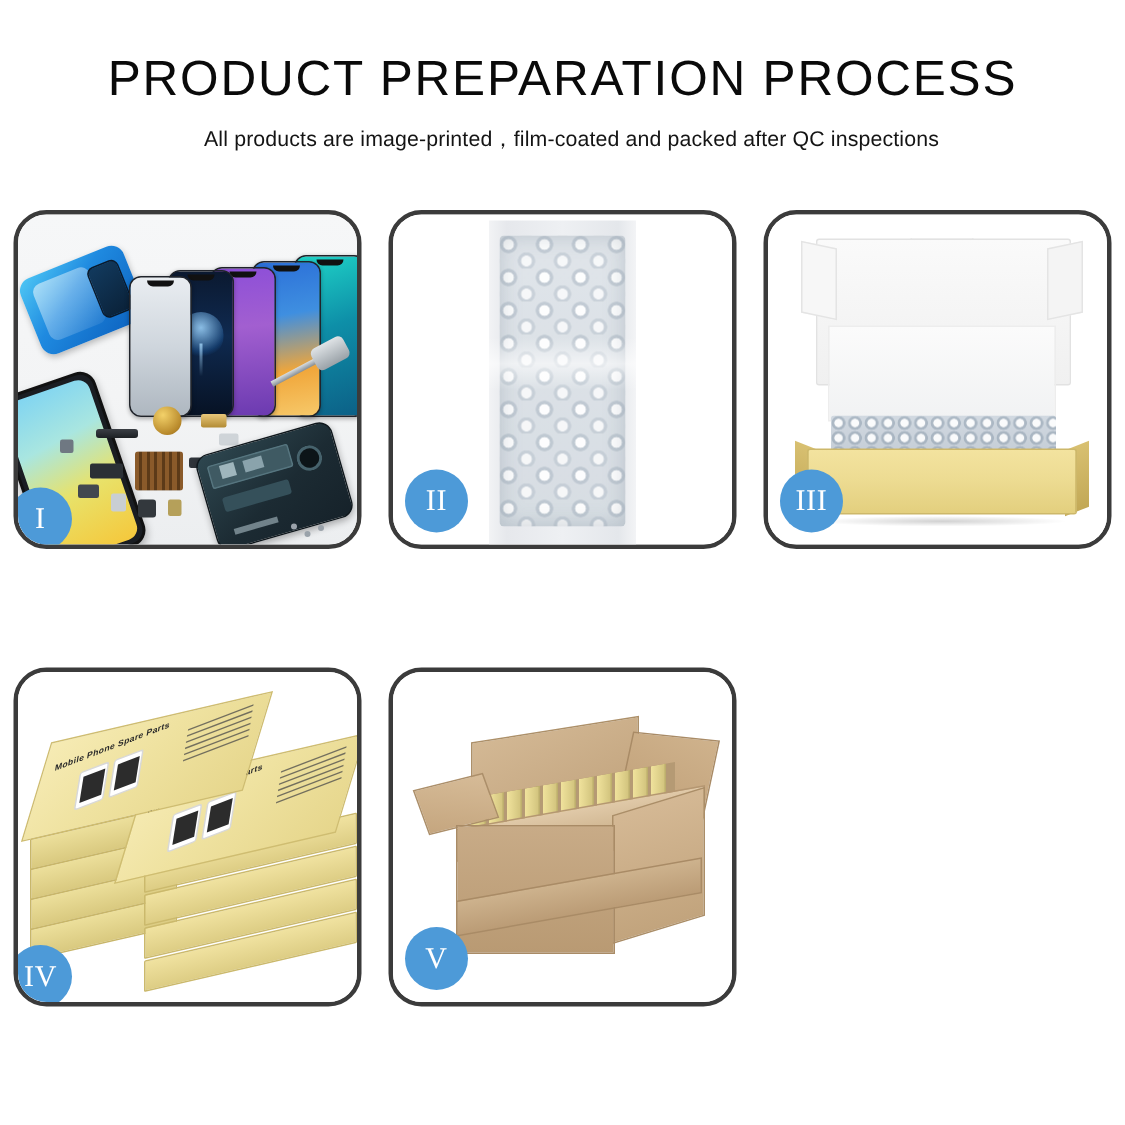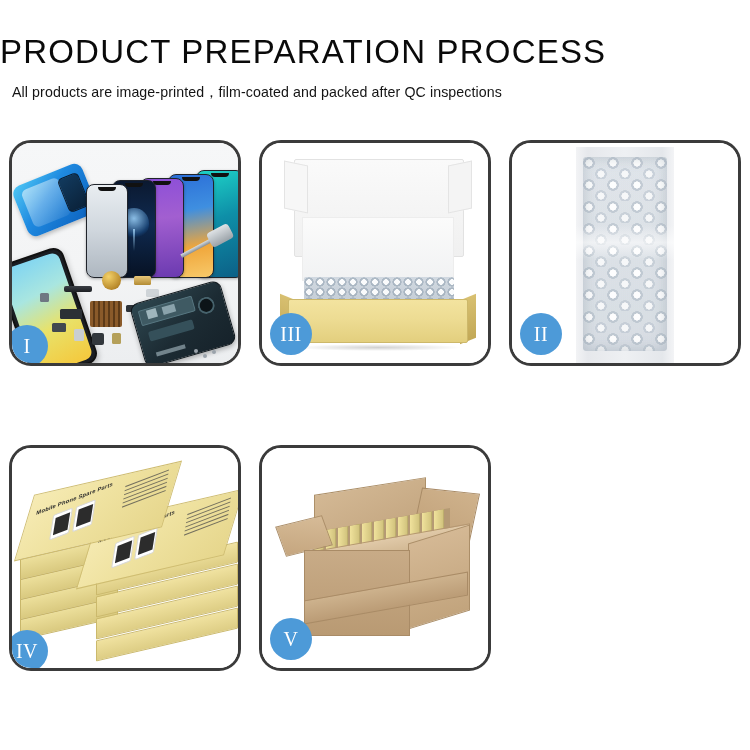--- a/index.html
+++ b/index.html
@@ -6,21 +6,21 @@
   html,body{margin:0;padding:0;}
   body{
     width:750px;height:750px;
     background:#ffffff;
     font-family:"Liberation Sans", sans-serif;
     overflow:hidden;
   }
   .page{position:relative;width:750px;height:750px;}
 
   
-  .header{padding-top:34px;}
+  .header{padding-top:34px;text-align:center;}
   .title{
     font-size:33px;
     letter-spacing:1.2px;
     font-weight:400;
     color:#0a0a0a;
     line-height:1.1;
     white-space:nowrap;
   }
   .subtitle{
     margin-top:13px;
@@ -475,47 +475,47 @@
               <span style="left:9px;top:5px"></span>
               <span style="left:18px;top:1px"></span>
           </div>
         </div>
         <div class="badge">I</div>
       </div>
     </div>
 
     <div class="cell">
       <div class="panel">
+        <div class="stage p2">
+          <div class="bw-bag">
+            <div class="bw-inner"></div>
+            <div class="bw-sheen"></div>
+          </div>
+        </div>
+        <div class="badge inside">II</div>
+      </div>
+    </div>
+
+    <div class="cell">
+      <div class="panel">
         <div class="stage p3">
           <div class="b3">
             <div class="lidtab"></div>
             <div class="lidback"></div>
             <div class="lidflapL"></div>
             <div class="lidflapR"></div>
             <div class="innerwall"></div>
             <div class="bwstrip"></div>
             <div class="frontL"></div>
             <div class="frontR"></div>
             <div class="front"></div>
             <div class="shadow"></div>
           </div>
         </div>
         <div class="badge inside">III</div>
-      </div>
-    </div>
-
-    <div class="cell">
-      <div class="panel">
-        <div class="stage p2">
-          <div class="bw-bag">
-            <div class="bw-inner"></div>
-            <div class="bw-sheen"></div>
-          </div>
-        </div>
-        <div class="badge inside">II</div>
       </div>
     </div>
 
     <div></div>
     <div></div>
     <div></div>
 
     <div class="cell">
       <div class="panel">
         <div class="stage p4">

